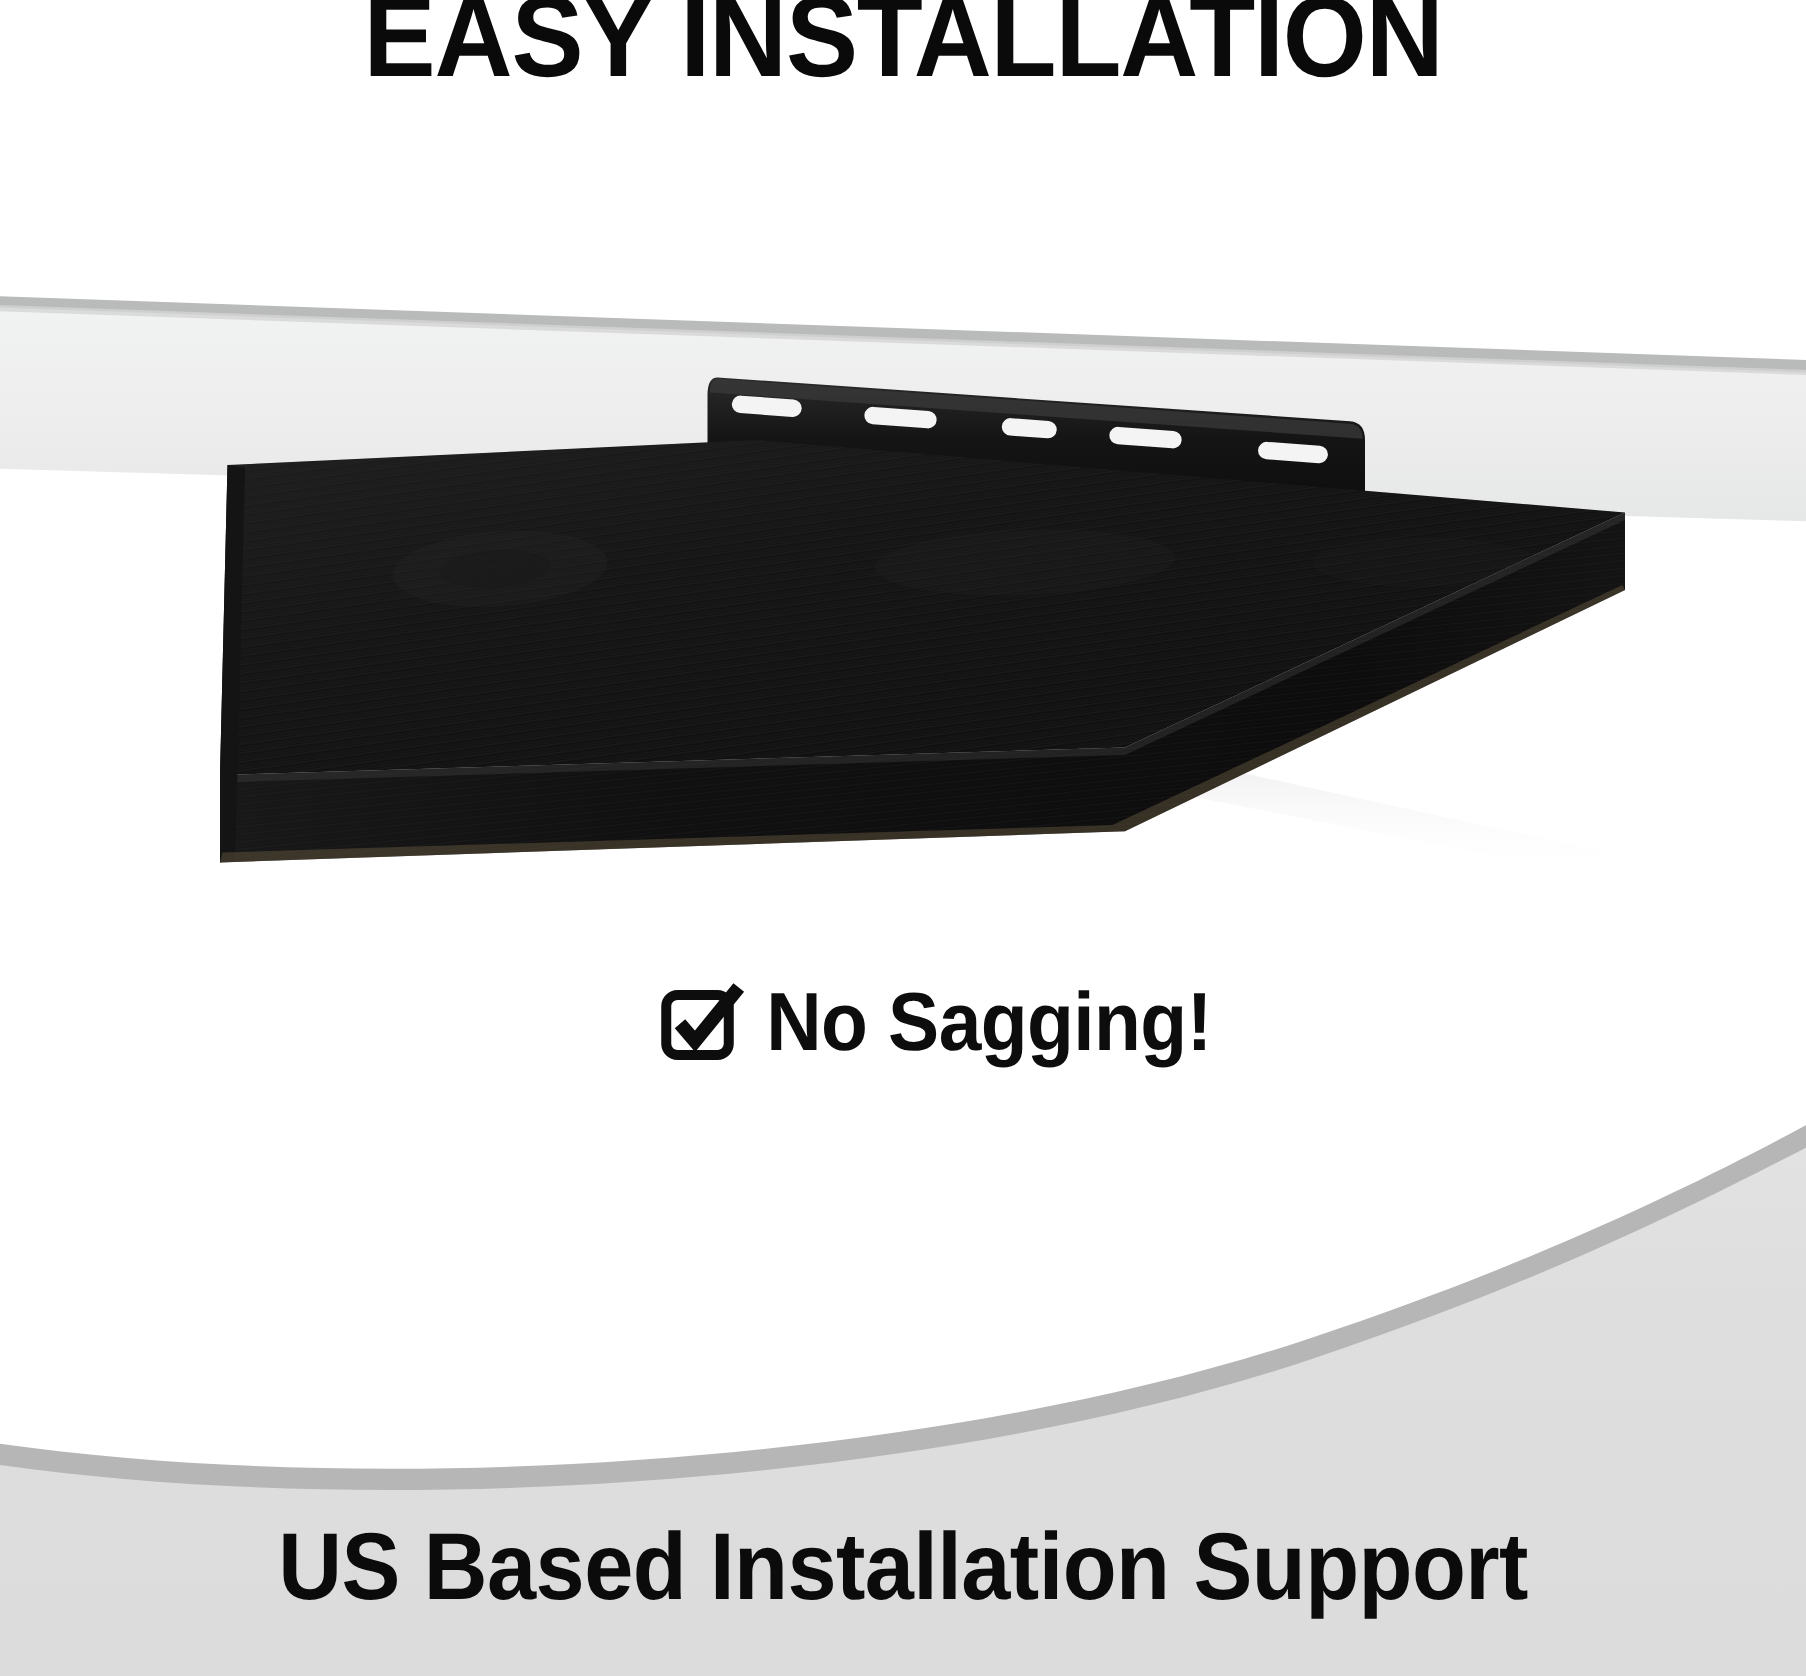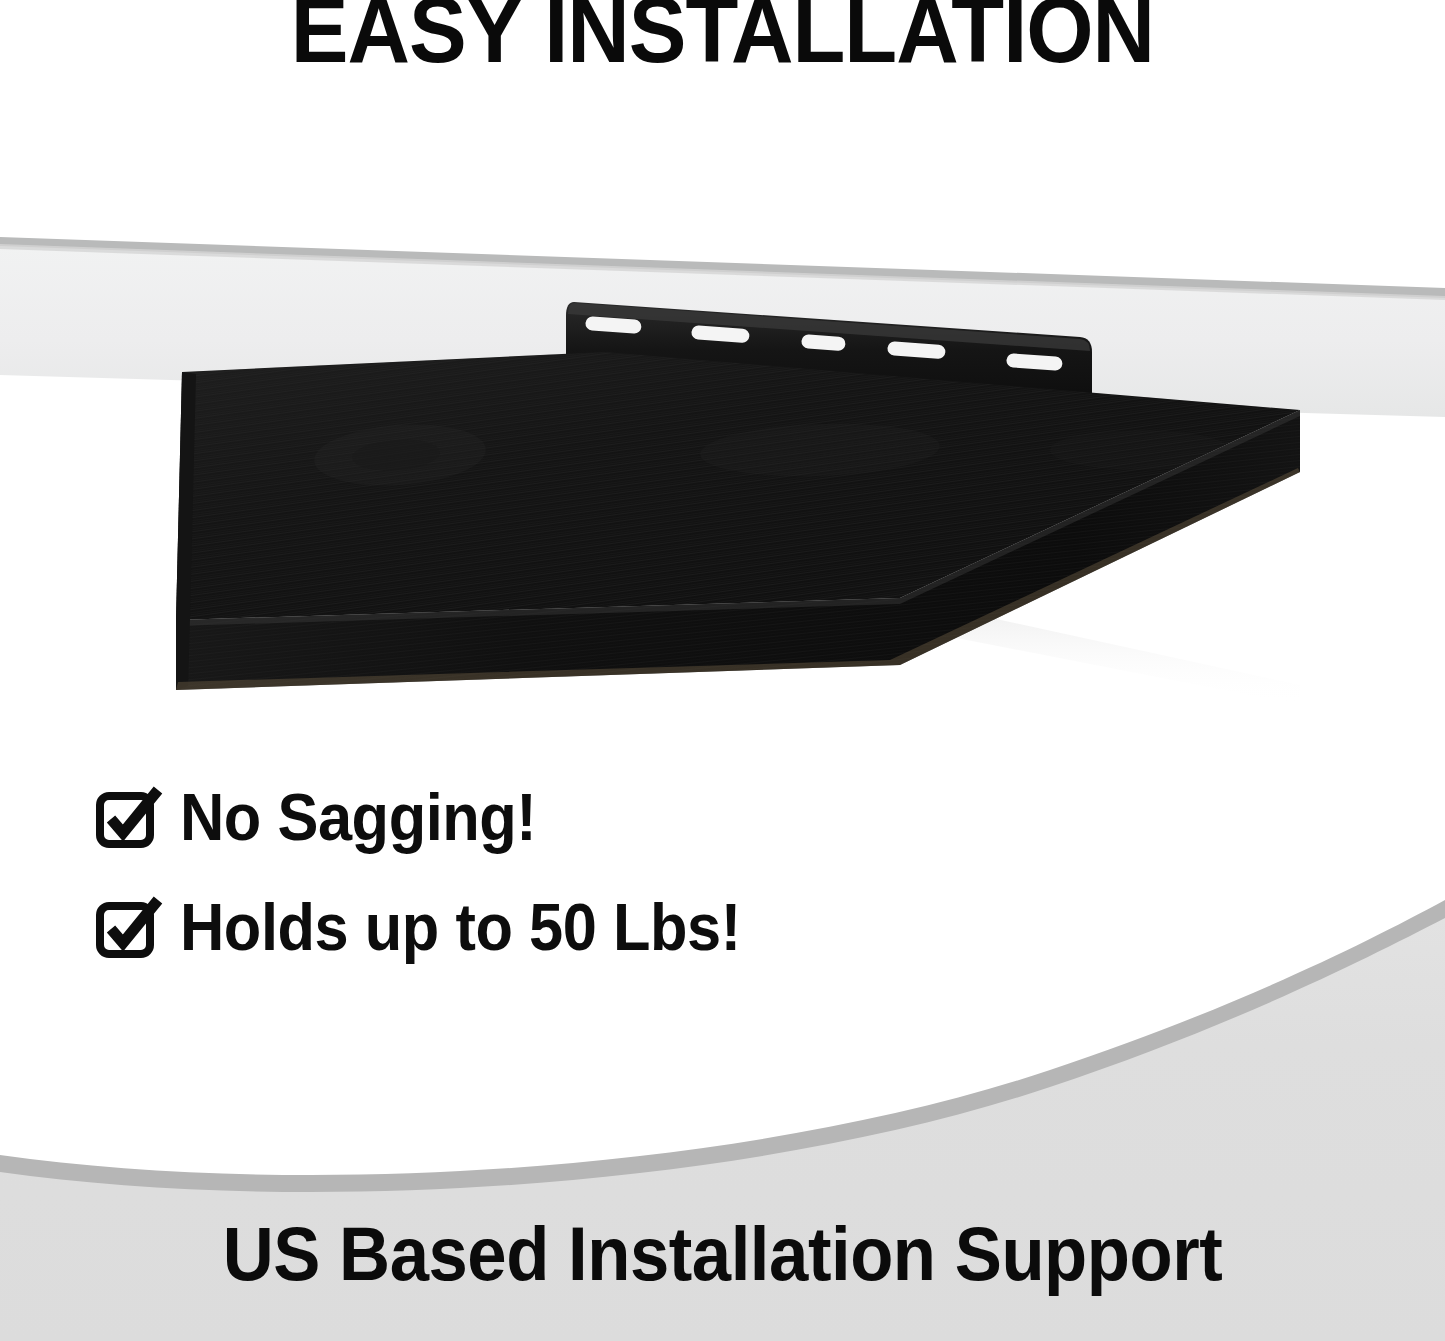--- a/index.html
+++ b/index.html
@@ -51,20 +51,21 @@
   #bullets {
     position: absolute;
     left: 96px;
     top: 762px;
     width: 900px;
   }
   .bullet-row {
     display: flex;
     align-items: center;
     height: 110px;
+    justify-content: flex-end;
   }
   .cb-wrap {
     width: 74px;
     height: 62px;
     flex: 0 0 74px;
     position: relative;
     margin-right: 10px;
   }
   .cb-wrap svg { position: absolute; left: 0; top: 0; overflow: visible; }
   .bullet-label {
@@ -231,29 +232,20 @@
     <div class="bullet-row">
       <span class="cb-wrap">
         <svg width="74" height="62" viewBox="0 0 74 62">
           <rect x="4" y="10" width="50" height="48" rx="9" ry="9" fill="none" stroke="#0d0d0d" stroke-width="8"></rect>
           <path d="M15 33 L27 47 L62 4" fill="none" stroke="#0d0d0d" stroke-width="11" stroke-linecap="butt" stroke-linejoin="miter"></path>
         </svg>
       </span>
       <span class="bullet-label">No Sagging!</span>
     </div>
 
-    <div class="bullet-row">
-      <span class="cb-wrap">
-        <svg width="74" height="62" viewBox="0 0 74 62">
-          <rect x="4" y="10" width="50" height="48" rx="9" ry="9" fill="none" stroke="#0d0d0d" stroke-width="8"></rect>
-          <path d="M15 33 L27 47 L62 4" fill="none" stroke="#0d0d0d" stroke-width="11" stroke-linecap="butt" stroke-linejoin="miter"></path>
-        </svg>
-      </span>
-      <span class="bullet-label">Holds up to 50 Lbs!</span>
-    </div>
 
 
   </div>
 
   <div id="bottom-curve">
     <svg width="1445" height="441" viewBox="0 0 1445 441">
       <defs>
         <linearGradient id="footGrad" x1="0" y1="0" x2="0" y2="1">
           <stop offset="0" stop-color="#e2e2e2"></stop>
           <stop offset="0.3" stop-color="#dedede"></stop>

